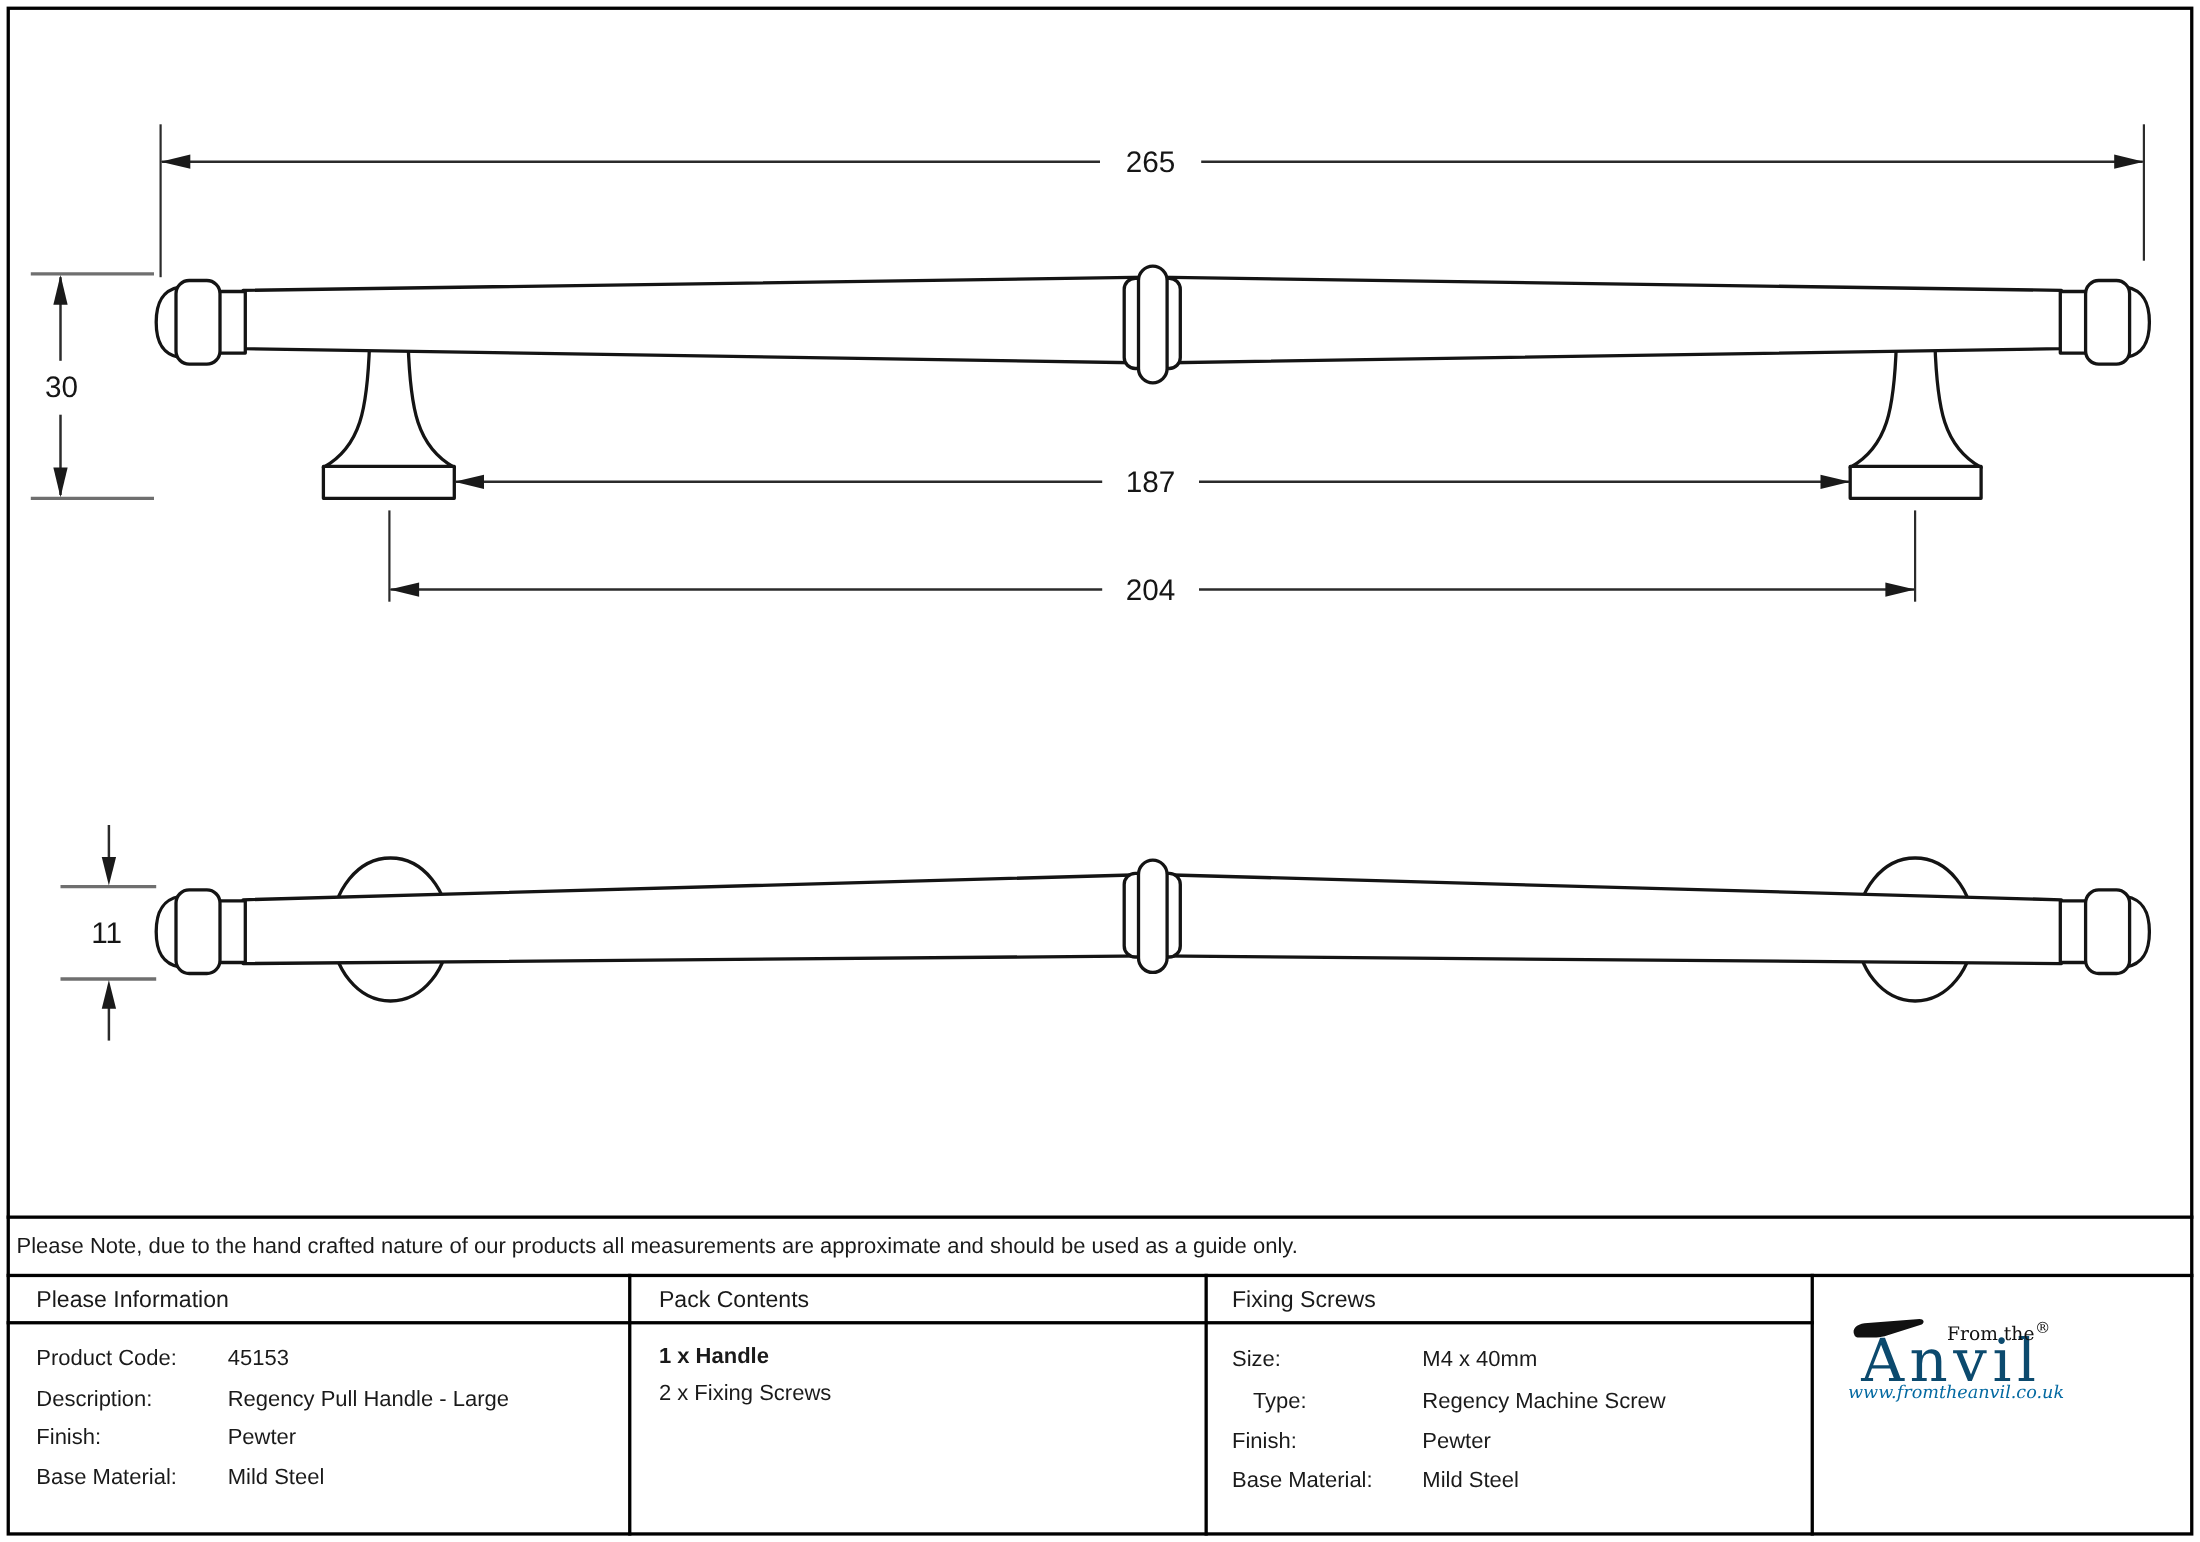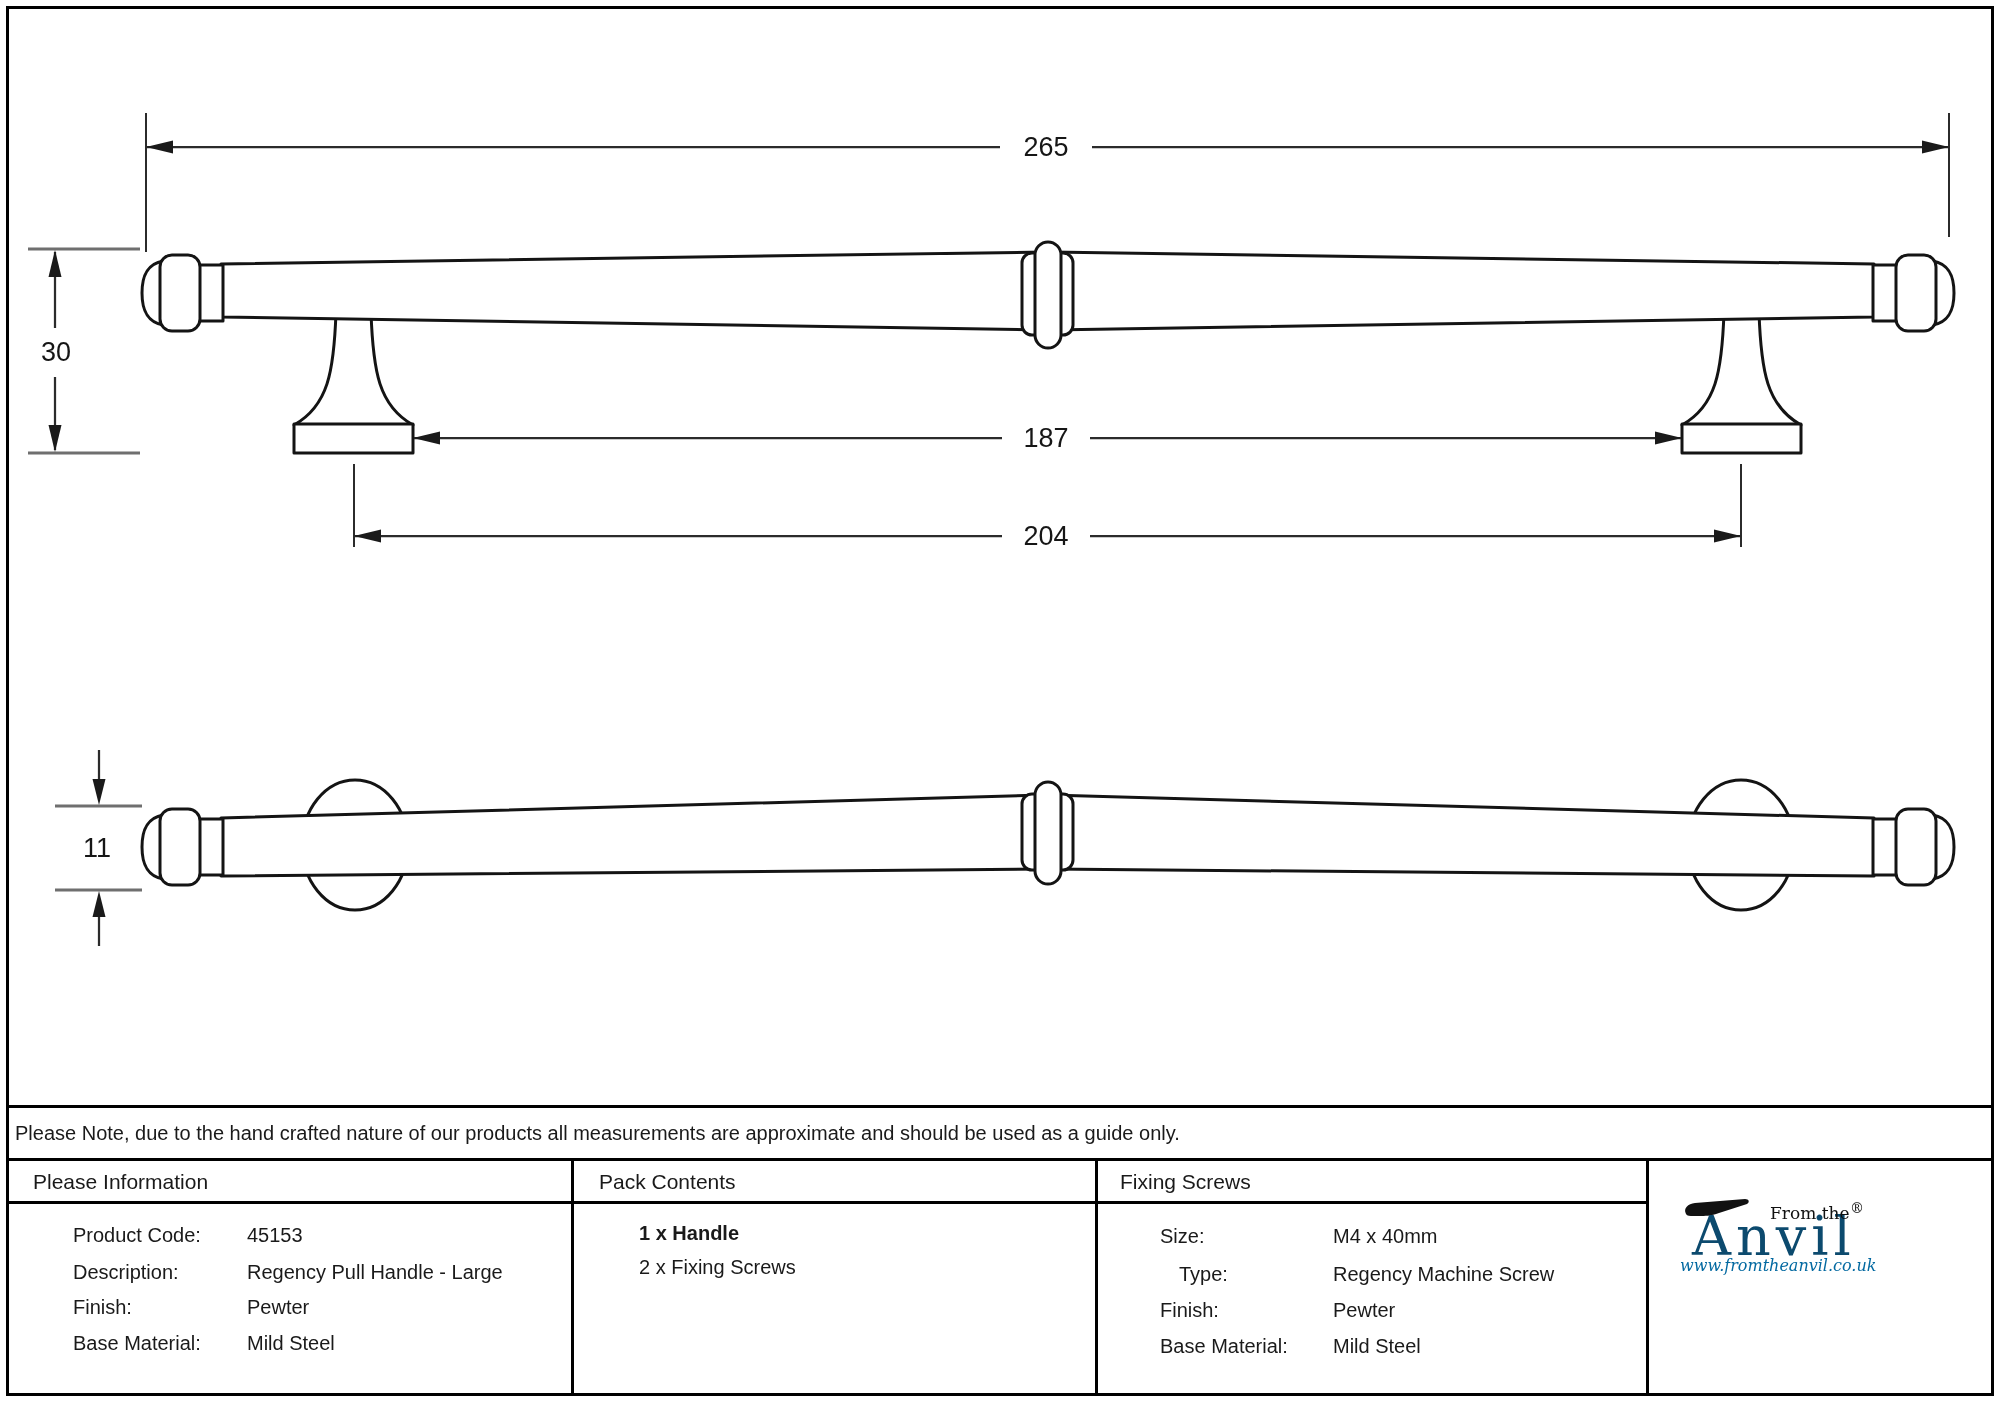--- a/index.html
+++ b/index.html
@@ -3,21 +3,21 @@
 <meta charset="utf-8">
 <style>
   html,body{margin:0;padding:0;background:#fff;}
   body{width:2000px;height:1402px;position:relative;font-family:"Liberation Sans",sans-serif;color:#1a1a1a;overflow:hidden;}
   .abs{position:absolute;}
   .frame{left:6px;top:6px;width:1988px;height:1390px;border:3px solid #000;box-sizing:border-box;}
   .hline{background:#000;height:3px;}
   .vline{background:#000;width:3px;}
   .note-text{left:15px;top:1121px;font-size:20px;line-height:24px;white-space:nowrap;text-align:right;}
   .th{font-size:21px;line-height:24px;white-space:nowrap;}
-  .cell{font-size:20px;line-height:24px;white-space:nowrap;margin-left:40px;}
+  .cell{font-size:20px;line-height:24px;white-space:nowrap;}
   svg text{font-family:"Liberation Sans",sans-serif;font-size:27px;fill:#161616;}
   .shape{fill:#ffffff;stroke:#141414;stroke-width:3;stroke-linejoin:round;}
   .dimline{stroke:#2b2b2b;stroke-width:2.25;}
   .extline{stroke:#2b2b2b;stroke-width:2;}
   .tick{stroke:#6f6f6f;stroke-width:3;}
   .arrow{fill:#1a1a1a;stroke:none;}
   .logo-tagline{font-family:"DejaVu Serif","Liberation Serif",serif;font-size:17px;white-space:nowrap;color:#111;margin-left:13px;}
   .logo-brand{font-family:"DejaVu Serif","Liberation Serif",serif;font-size:54px;line-height:1;letter-spacing:5px;white-space:nowrap;color:#0c4a6e;}
   .logo-reg{font-family:"DejaVu Serif","Liberation Serif",serif;font-size:14px;color:#111;}
   .logo-url{font-family:"DejaVu Serif","Liberation Serif",serif;font-style:italic;font-size:16px;text-align:center;white-space:nowrap;color:#0369a1;}

